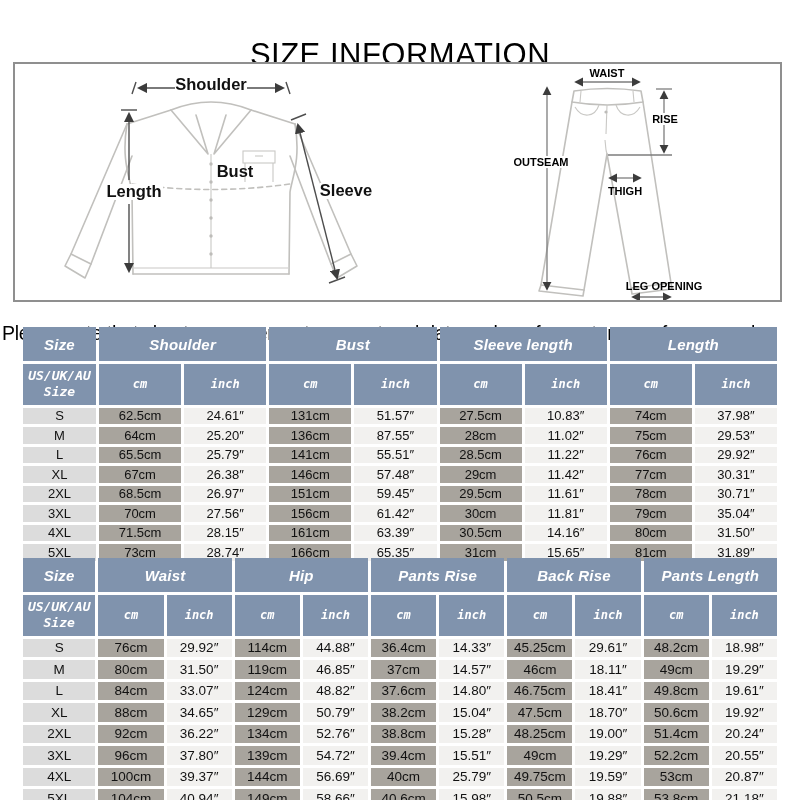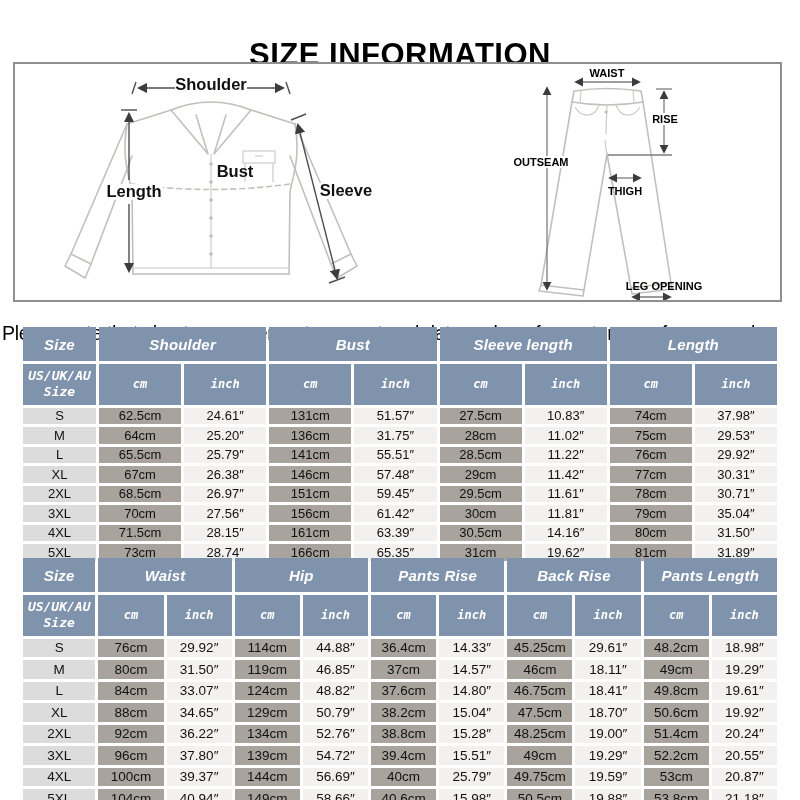--- a/index.html
+++ b/index.html
@@ -1,20 +1,20 @@
 <!DOCTYPE html>
 <html style="--header-bg: #8093ad; --header-text: #ffffff; --size-cell-bg: #dcdcdc; --cm-cell-bg: #a8a49d; --inch-cell-bg: #f2f1ef;"><head>
 <meta charset="utf-8">
 <style>
   html,body{margin:0;padding:0;}
   .page{position:relative;width:800px;height:800px;background:#ffffff;overflow:hidden;
         font-family:"Liberation Sans", sans-serif;color:#000;}
 
   .title{position:absolute;top:16px;left:0;width:100%;text-align:center;
-         font-size:31px;font-weight:bold;letter-spacing:0.5px;}
+         font-size:31px;font-weight:normal;letter-spacing:0.5px;}
 
   .diagram-box{position:absolute;left:13px;top:62px;width:769px;height:240px;
                border:2px solid #8f8f8f;box-sizing:border-box;display:flex;background:#fff;}
   .diagram-box svg{display:block;height:100%;}
 
   .note{position:absolute;top:302px;left:2px;width:798px;font-size:19.5px;
         letter-spacing:-0.3px;white-space:nowrap;font-family:"Liberation Sans",sans-serif;}
 
   .size-table{position:absolute;left:20px;width:760px;border-collapse:separate;
               border-spacing:3px;table-layout:fixed;}
@@ -221,21 +221,21 @@
           <td class="cm">27.5cm</td>
           <td class="inch">10.83″</td>
           <td class="cm">74cm</td>
           <td class="inch">37.98″</td>
         </tr>
         <tr>
           <td class="size">M</td>
           <td class="cm">64cm</td>
           <td class="inch">25.20″</td>
           <td class="cm">136cm</td>
-          <td class="inch">31.75″</td>
+          <td class="inch">87.55″</td>
           <td class="cm">28cm</td>
           <td class="inch">11.02″</td>
           <td class="cm">75cm</td>
           <td class="inch">29.53″</td>
         </tr>
         <tr>
           <td class="size">L</td>
           <td class="cm">65.5cm</td>
           <td class="inch">25.79″</td>
           <td class="cm">141cm</td>
@@ -289,21 +289,21 @@
           <td class="cm">80cm</td>
           <td class="inch">31.50″</td>
         </tr>
         <tr>
           <td class="size">5XL</td>
           <td class="cm">73cm</td>
           <td class="inch">28.74″</td>
           <td class="cm">166cm</td>
           <td class="inch">65.35″</td>
           <td class="cm">31cm</td>
-          <td class="inch">19.62″</td>
+          <td class="inch">15.65″</td>
           <td class="cm">81cm</td>
           <td class="inch">31.89″</td>
         </tr>
       </tbody>
     </table>
   <table class="size-table t-bottoms">
       <colgroup>
         <col style="width: 10%;">
         <col style="width: 9%;">
         <col style="width: 9%;">

